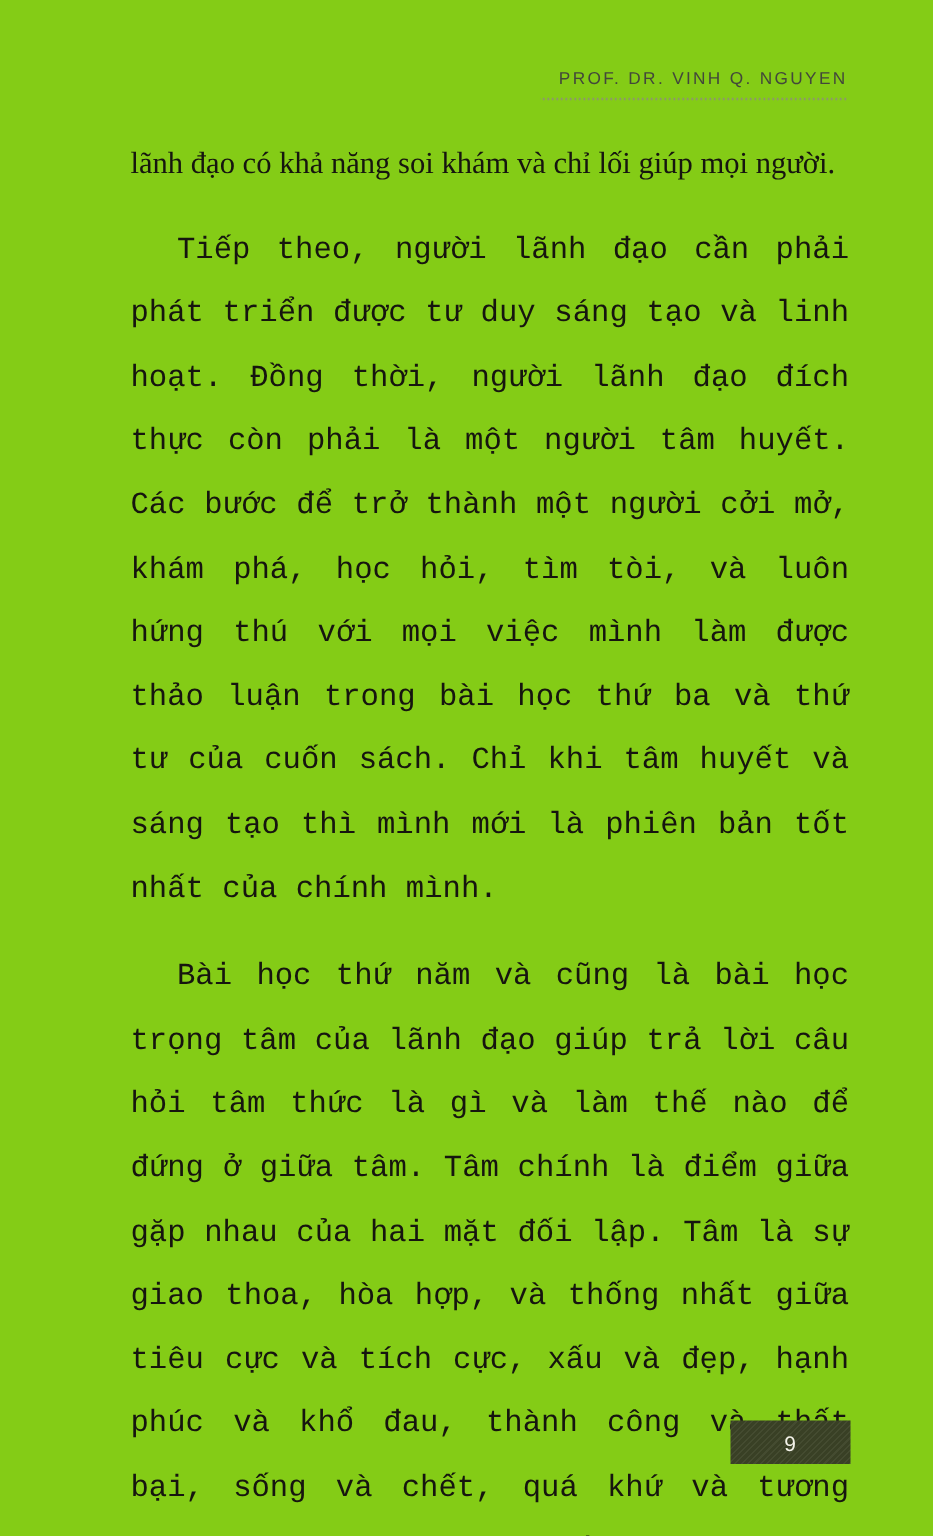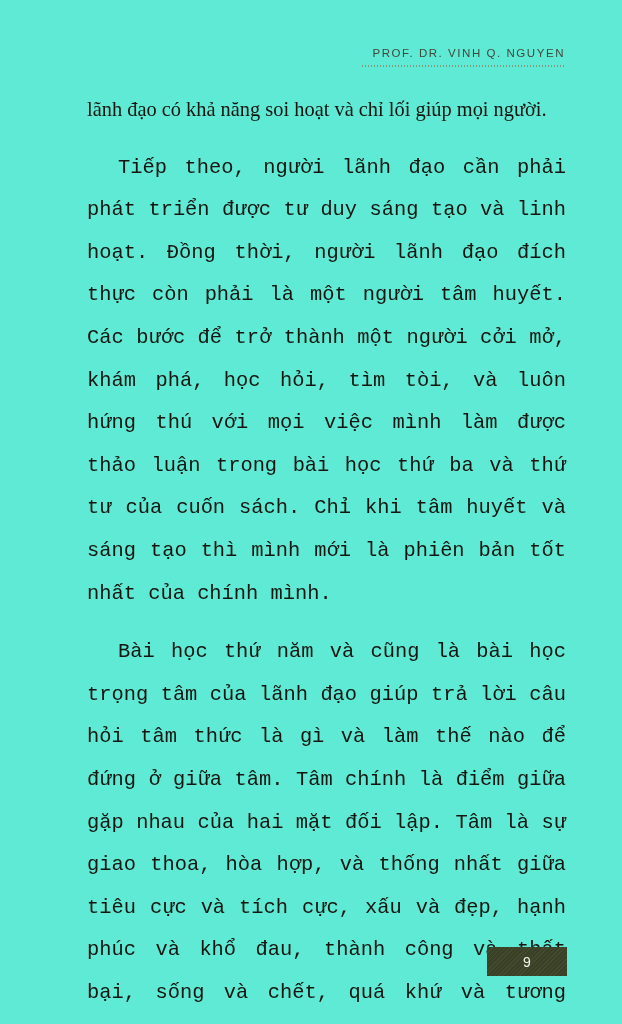--- a/index.html
+++ b/index.html
@@ -11,21 +11,21 @@
     height: 1024px;
     background: #fbfaf4;
     font-family: "Liberation Serif", serif;
     overflow: hidden;
     position: relative;
   }
 
   .page {
     position: absolute;
     inset: 0;
-    background: #5eead4;
+    background: #84cc16;
   }
 
   
   .running-head {
     position: absolute;
     top: 48px;
     right: 57px;
     width: 300px;
     text-align: right;
   }
@@ -116,21 +116,21 @@
 <body>
 
 <div class="page">
 
   <div class="running-head">
     <div class="running-head-title">PROF. DR. VINH Q. NGUYEN</div>
     <div class="running-head-rule"></div>
   </div>
 
   <div class="text-block">
-    <p class="para last-justified">lãnh đạo có khả năng soi hoạt và chỉ lối giúp mọi người.</p>
+    <p class="para last-justified">lãnh đạo có khả năng soi khám và chỉ lối giúp mọi người.</p>
     <p class="para indent last-justified">Tiếp theo, người lãnh đạo cần phải phát triển được tư duy sáng tạo và linh hoạt. Đồng thời, người lãnh đạo đích thực còn phải là một người tâm huyết. Các bước để trở thành một người cởi mở, khám phá, học hỏi, tìm tòi, và luôn hứng thú với mọi việc mình làm được thảo luận trong bài học thứ ba và thứ tư của cuốn sách. Chỉ khi tâm huyết và sáng tạo thì mình mới là phiên bản tốt nhất của chính mình.</p>
     <p class="para indent last-justified">Bài học thứ năm và cũng là bài học trọng tâm của lãnh đạo giúp trả lời câu hỏi tâm thức là gì và làm thế nào để đứng ở giữa tâm. Tâm chính là điểm giữa gặp nhau của hai mặt đối lập. Tâm là sự giao thoa, hòa hợp, và thống nhất giữa tiêu cực và tích cực, xấu và đẹp, hạnh phúc và khổ đau, thành công và thất bại, sống và chết, quá khứ và tương lai... Người tích cực nhất là người dám đối mặt và đi qua tiêu cực. Người hạnh phúc và thành công nhất là người dũng cảm đón nhận và vượt qua</p>
   </div>
 
   <div class="page-number-badge">
     <span class="page-number-text">9</span>
   </div>
 
 </div>
 

